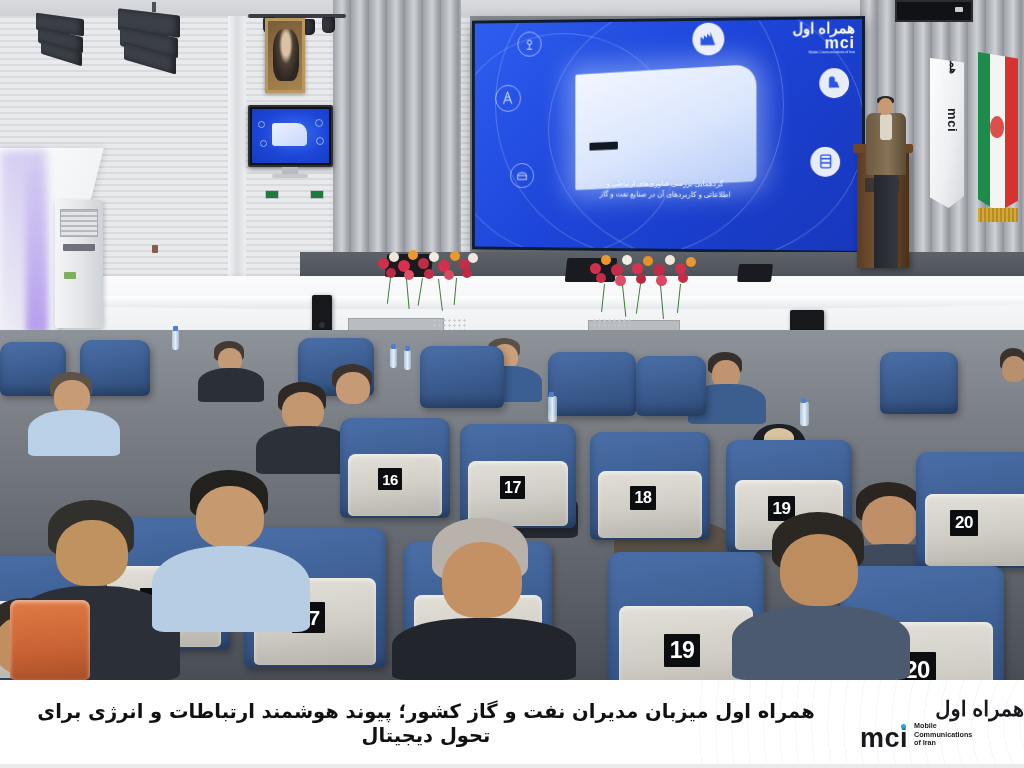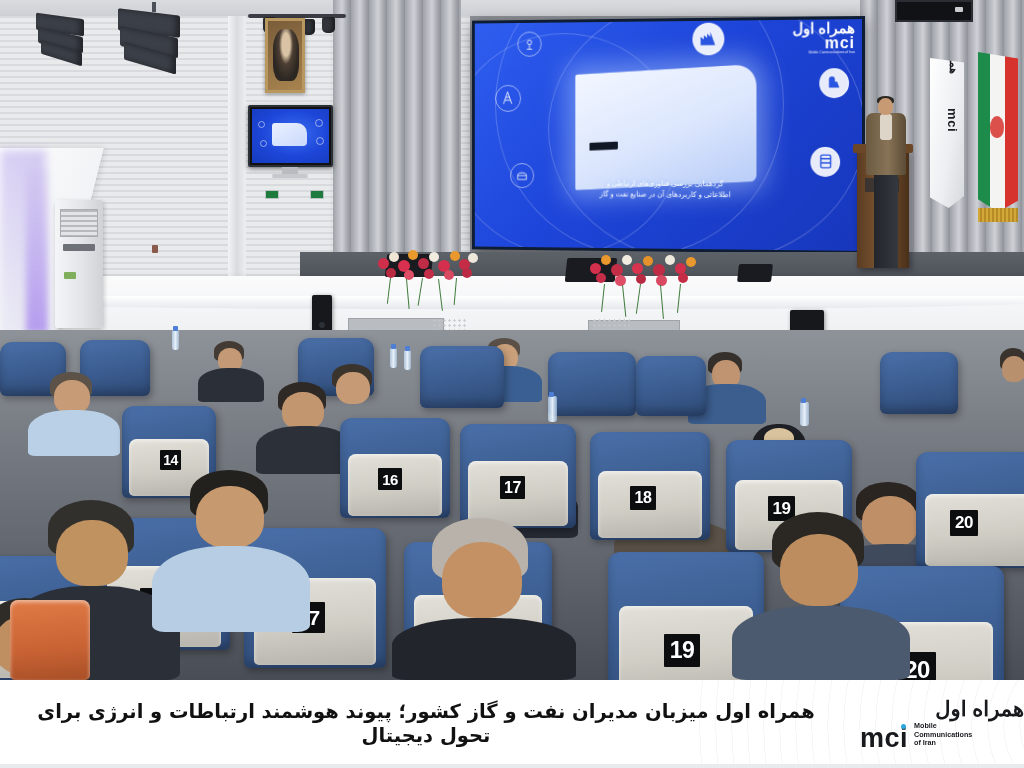--- a/index.html
+++ b/index.html
@@ -555,25 +555,20 @@
       <div class="hair" style="left:752px;top:424px;width:54px;height:46px;background:#1d1f24;border-radius:46% 46% 34% 34%;"></div>
       <div class="head" style="left:764px;top:428px;width:30px;height:20px;background:#d9c39e;border-radius:50% 50% 20% 20%;"></div>
       <div class="shoulders" style="left:742px;top:462px;width:80px;height:46px;background:#17191e;"></div>
     </div>
     <div class="person">
       <div class="hair" style="left:856px;top:482px;width:64px;height:40px;background:#2a2520;"></div>
       <div class="head" style="left:862px;top:496px;width:56px;height:52px;background:#bf9068;"></div>
       <div class="shoulders" style="left:828px;top:544px;width:132px;height:62px;background:#3f4a5c;"></div>
     </div>
 
-    <div class="seat" style="left:122px;top:406px;width:94px;height:92px;">
-      <div class="seat-back"></div>
-      <div class="seat-pad"></div>
-      <div class="seat-num" style="left:38px;top:44px;width:21px;height:20px;font-size:14px;">14</div>
-    </div>
     <div class="seat" style="left:340px;top:418px;width:110px;height:100px;">
       <div class="seat-back"></div>
       <div class="seat-pad"></div>
       <div class="seat-num" style="left:38px;top:50px;width:24px;height:22px;font-size:15px;">16</div>
     </div>
     <div class="seat" style="left:460px;top:424px;width:116px;height:104px;">
       <div class="seat-back"></div>
       <div class="seat-pad"></div>
       <div class="seat-num" style="left:40px;top:52px;width:25px;height:23px;font-size:16px;">17</div>
     </div>

